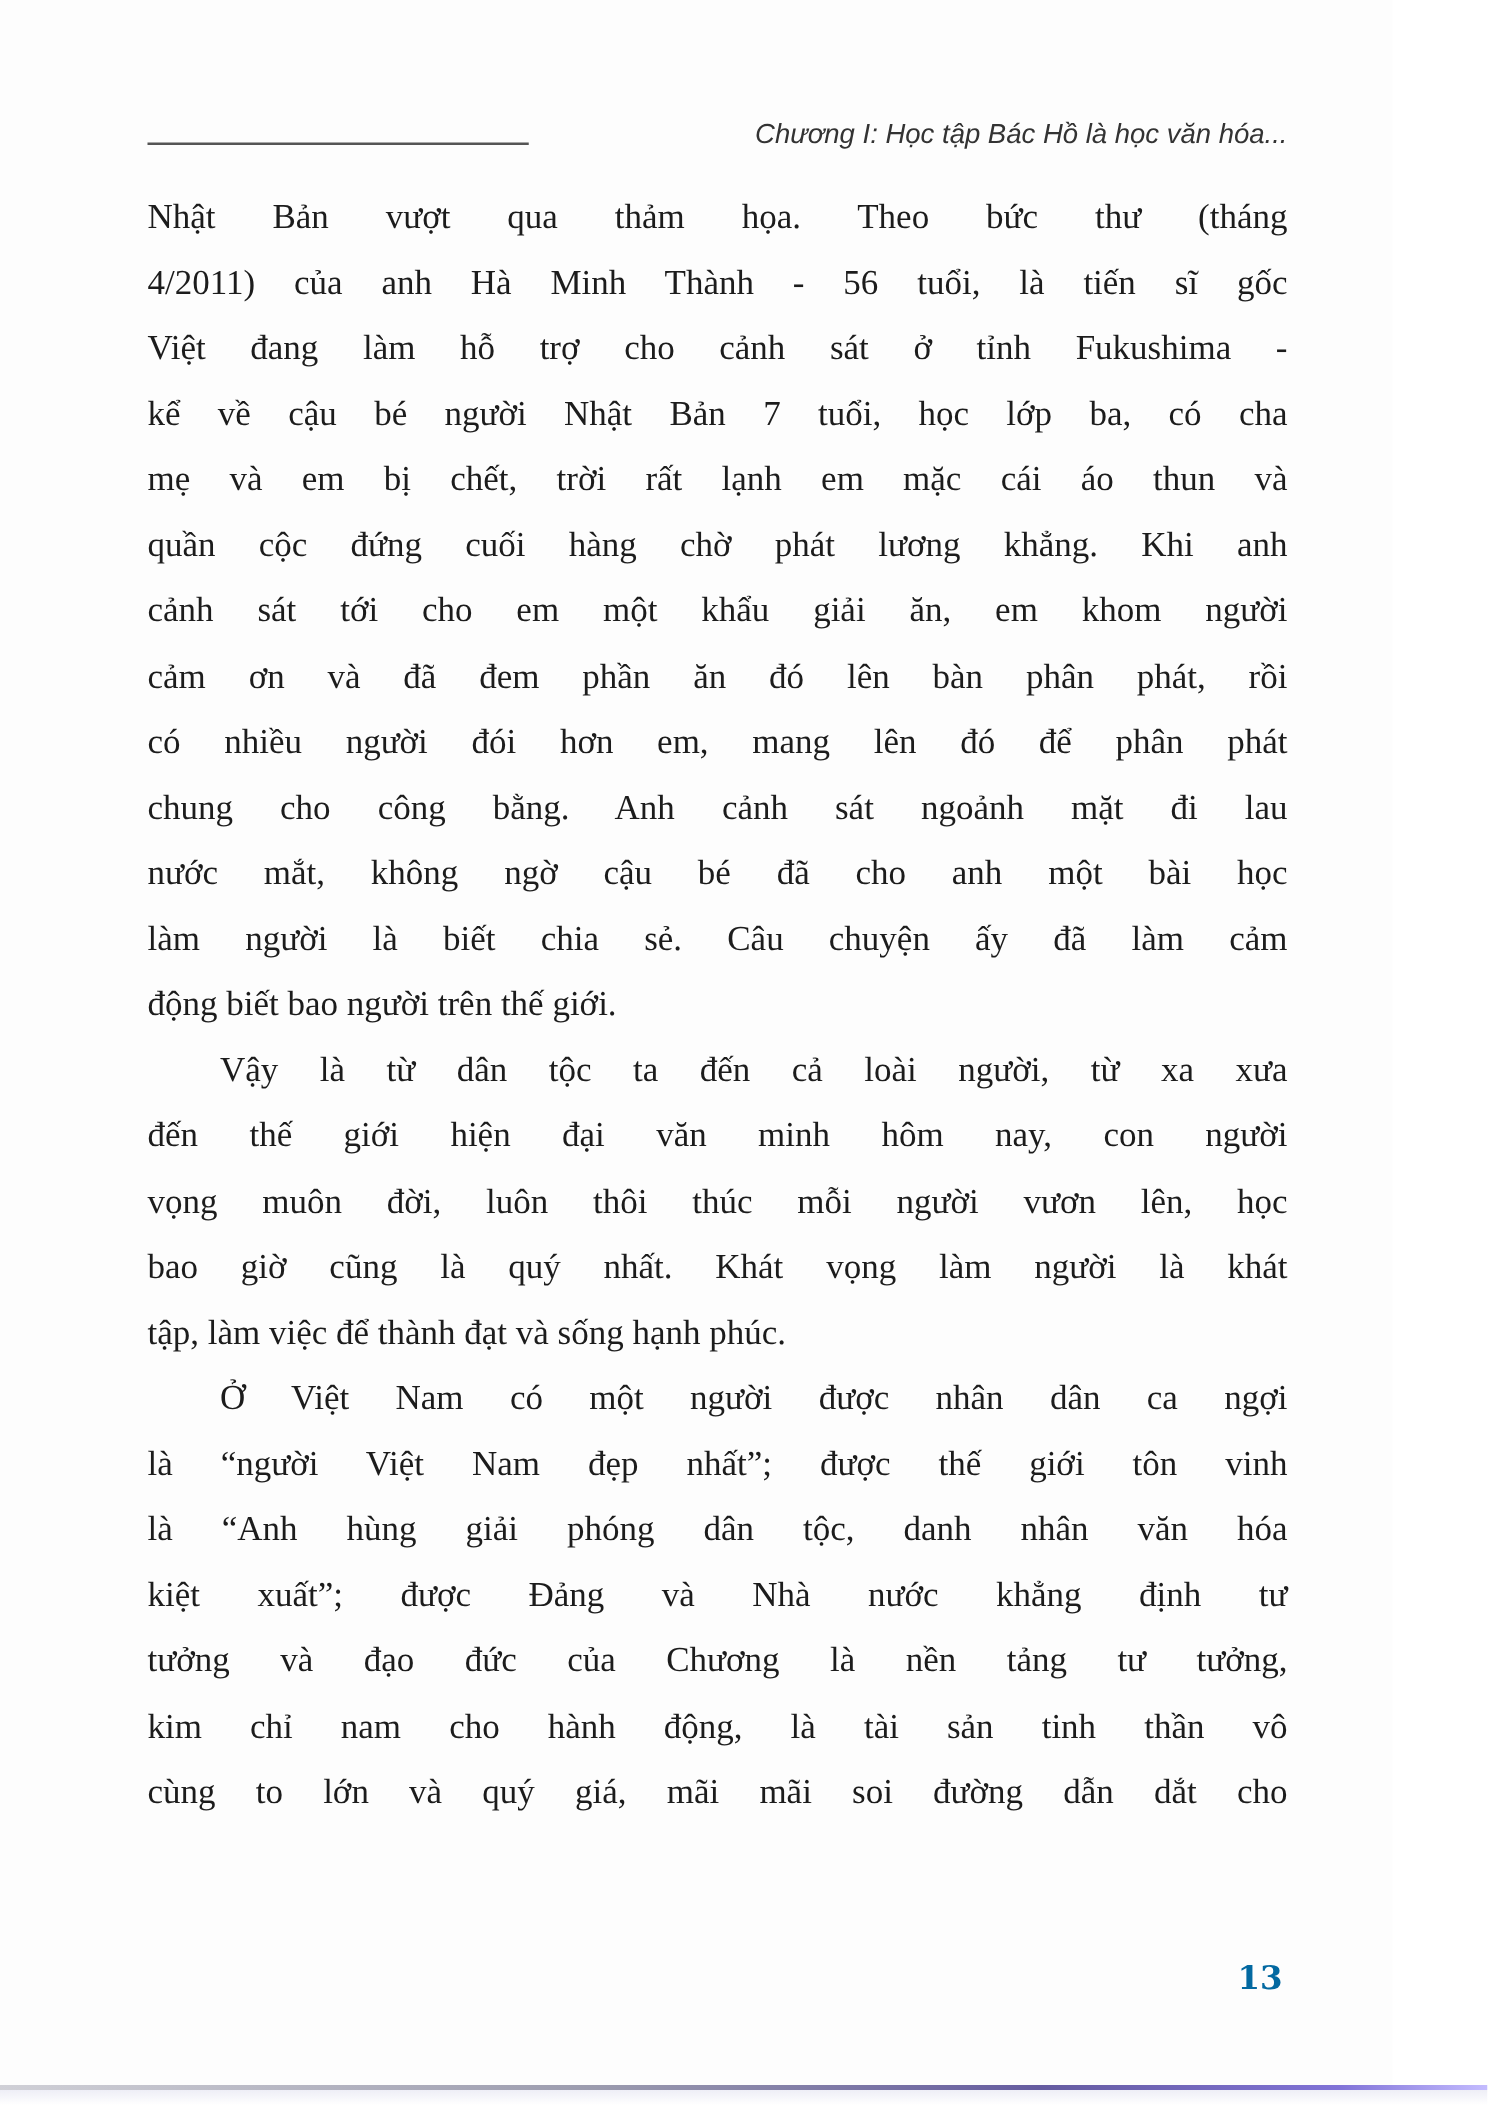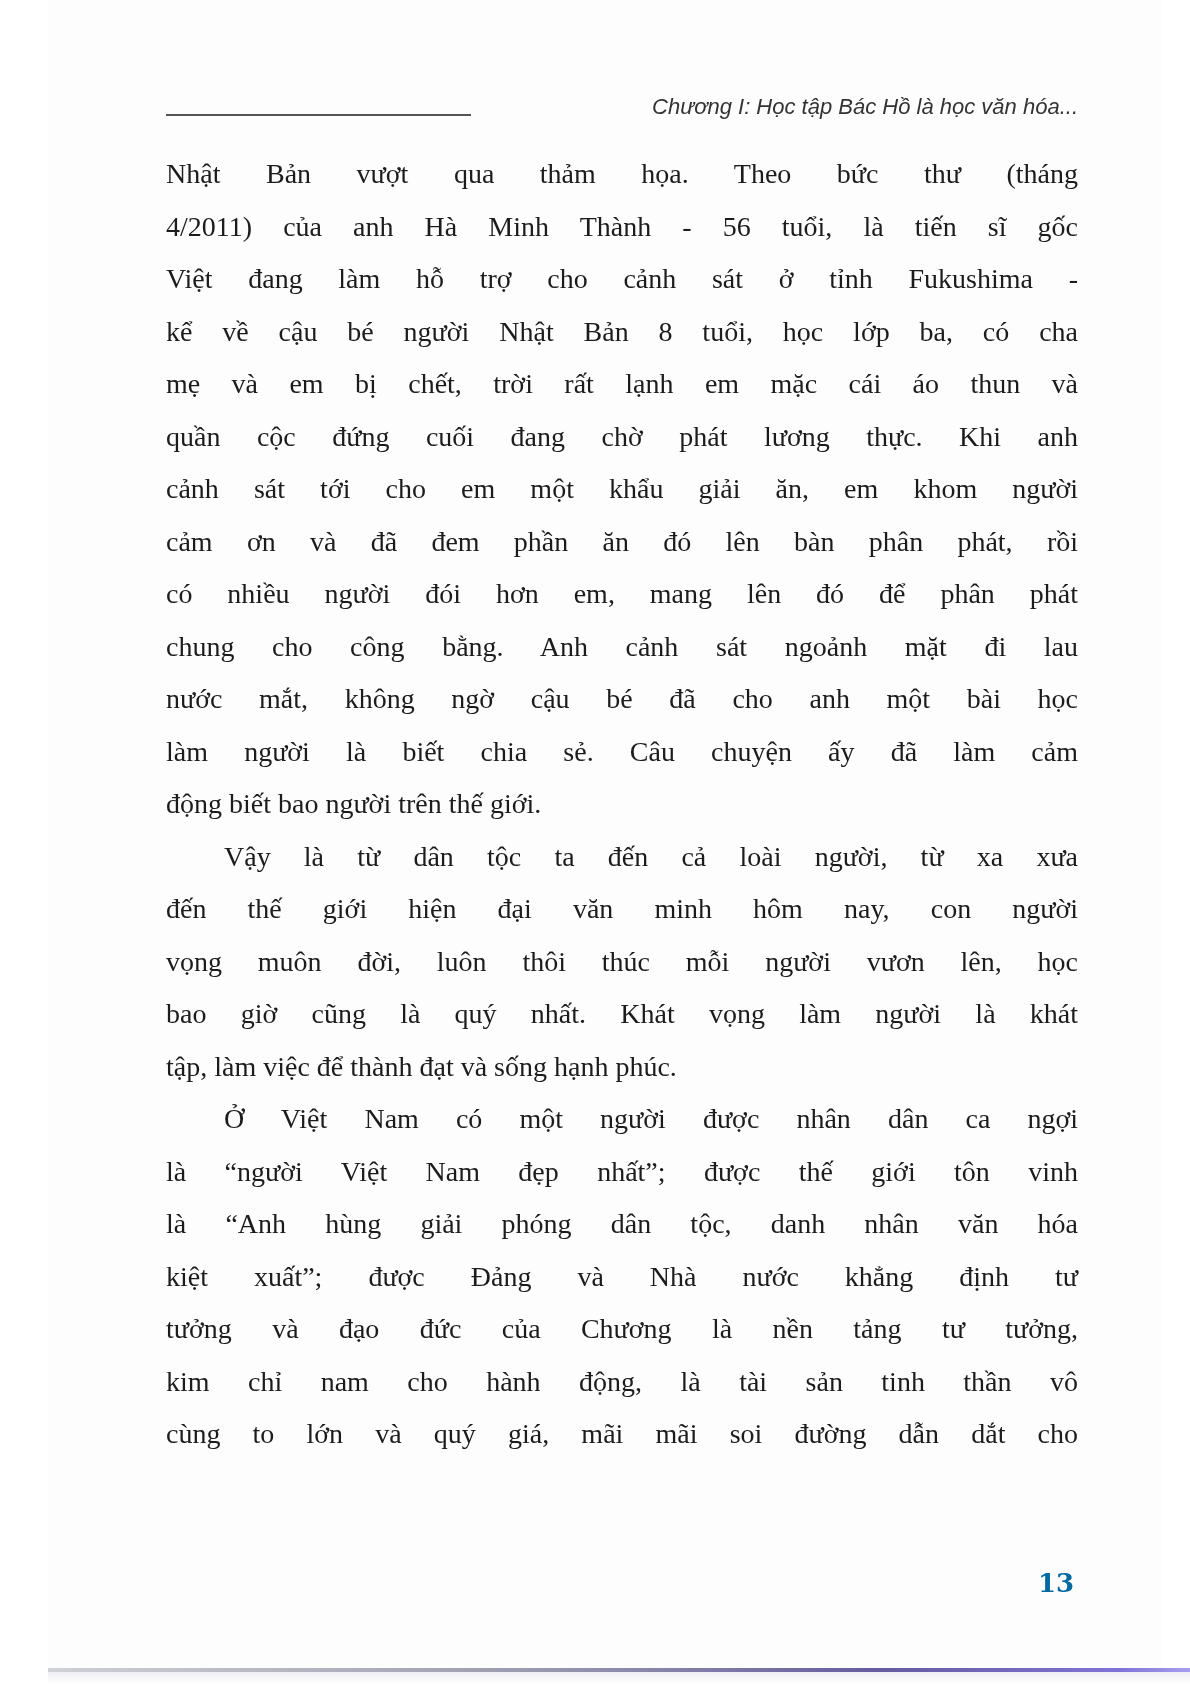--- a/index.html
+++ b/index.html
@@ -14,21 +14,20 @@
       overflow: hidden;
       font-family: "DejaVu Serif", "Liberation Serif", serif;
       color: #1c1c1c;
     }
     .page {
       position: absolute;
       left: 0; top: 0;
       width: 1114px;
       height: 1684px;
       background: #fdfdfd;
-      margin-left: 48px;
     }
     .header {
       position: absolute;
       left: 118px;
       top: 94px;
       width: 912px;
       height: 30px;
     }
     .header-rule {
       position: absolute;
@@ -108,23 +107,23 @@
     <div class="header-rule"></div>
     <div class="header-title">Chương I: Học tập Bác Hồ là học văn hóa...</div>
   </div>
 
   <div class="body-text">
 
     <div>
       <span class="line">Nhật Bản vượt qua thảm họa. Theo bức thư (tháng</span>
       <span class="line">4/2011) của anh Hà Minh Thành - 56 tuổi, là tiến sĩ gốc</span>
       <span class="line">Việt đang làm hỗ trợ cho cảnh sát ở tỉnh Fukushima -</span>
-      <span class="line">kể về cậu bé người Nhật Bản 8 tuổi, học lớp ba, có cha</span>
+      <span class="line">kể về cậu bé người Nhật Bản 7 tuổi, học lớp ba, có cha</span>
       <span class="line">mẹ và em bị chết, trời rất lạnh em mặc cái áo thun và</span>
-      <span class="line">quần cộc đứng cuối đang chờ phát lương thực. Khi anh</span>
+      <span class="line">quần cộc đứng cuối hàng chờ phát lương khẳng. Khi anh</span>
       <span class="line">cảnh sát tới cho em một khẩu giải ăn, em khom người</span>
       <span class="line">cảm ơn và đã đem phần ăn đó lên bàn phân phát, rồi</span>
       <span class="line">có nhiều người đói hơn em, mang lên đó để phân phát</span>
       <span class="line">chung cho công bằng. Anh cảnh sát ngoảnh mặt đi lau</span>
       <span class="line">nước mắt, không ngờ cậu bé đã cho anh một bài học</span>
       <span class="line">làm người là biết chia sẻ. Câu chuyện ấy đã làm cảm</span>
       <span class="line last">động biết bao người trên thế giới.</span>
     </div>
 
     <div>

